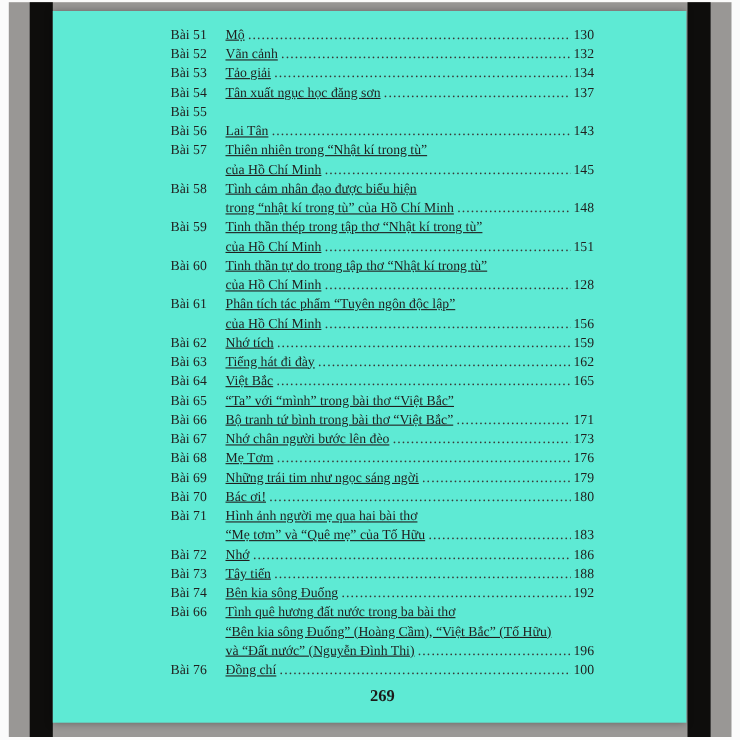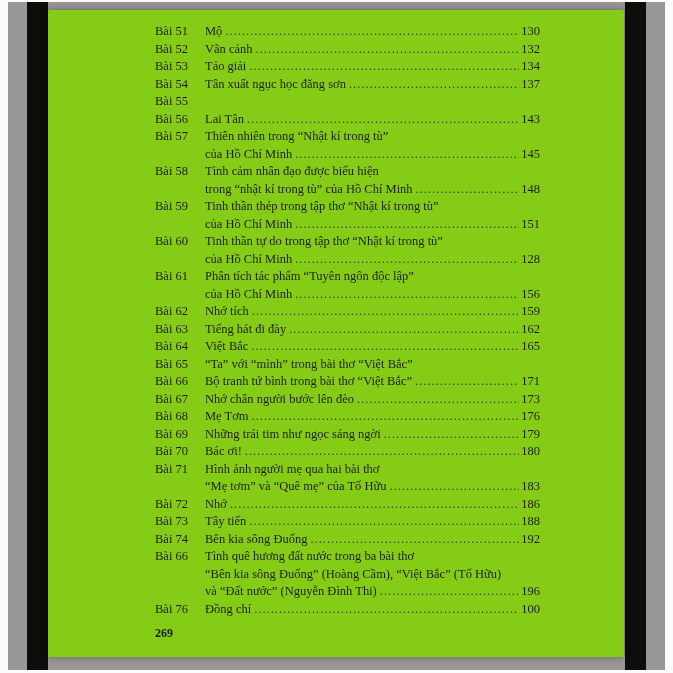--- a/index.html
+++ b/index.html
@@ -25,51 +25,51 @@
     position: absolute; top: 0; bottom: 0;
     width: 21px;
     background: #0e0d0c;
   }
   .bar.left  { left: 19px; }
   .bar.right { right: 19px; }
   
   .page {
     position: absolute;
     left: 40px; right: 41px; top: 8px; bottom: 13px;
-    background: #84cc16;
+    background: #5eead4;
     box-shadow: 0 0 7px rgba(0,0,0,0.35);
   }
   .toc {
     padding: 13px 84px 0 107px;
     font-size: 12.5px;
     line-height: 17.5px;
     color: #201f1e;
   }
   .row { display: flex; }
   .row-label { width: 50px; flex: none; }
   .row-body { flex: 1; min-width: 0; }
   .line { display: flex; align-items: baseline; }
-  .title { white-space: nowrap; }
+  .title { white-space: nowrap; text-decoration: underline; }
   .leader {
     flex: 1;
     overflow: hidden;
     white-space: nowrap;
     margin: 0 2px 0 3px;
     color: #3a3937;
   }
   .leader::after {
     content: "...................................................................................................................................................................";
     letter-spacing: 1px;
   }
   .pageno { flex: none; }
   .folio {
     margin-top: 7px;
-    text-align: left;
+    text-align: center;
     font-weight: bold;
-    font-size: 12px;
+    font-size: 15px;
     color: #1c1b1a;
   }
 </style>
 </head>
 <body>
 
 <div class="scene">
   <div class="photo">
     <div class="bar left"></div>
     <div class="bar right"></div>

